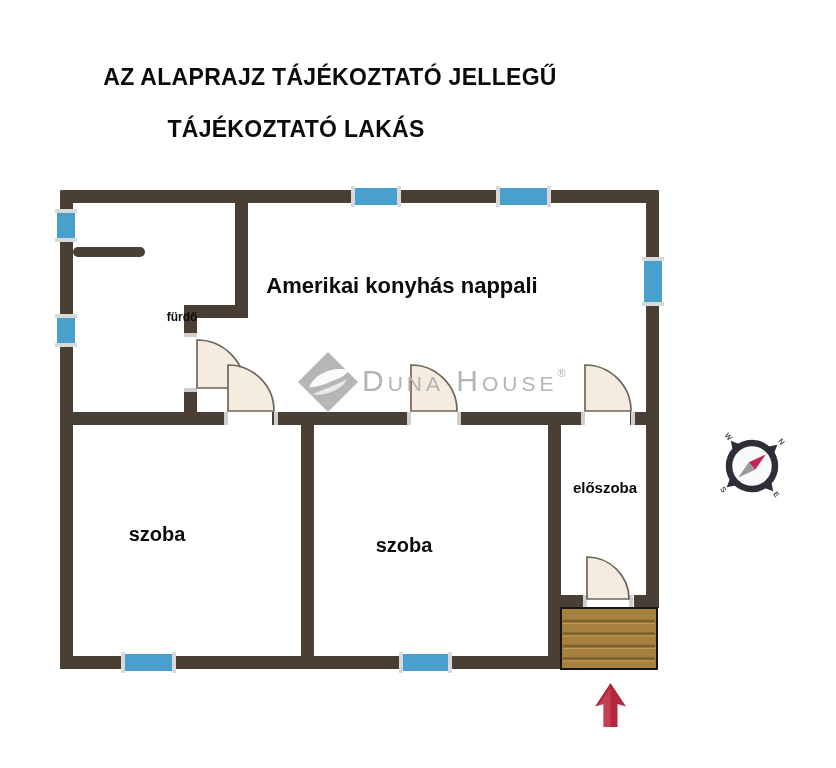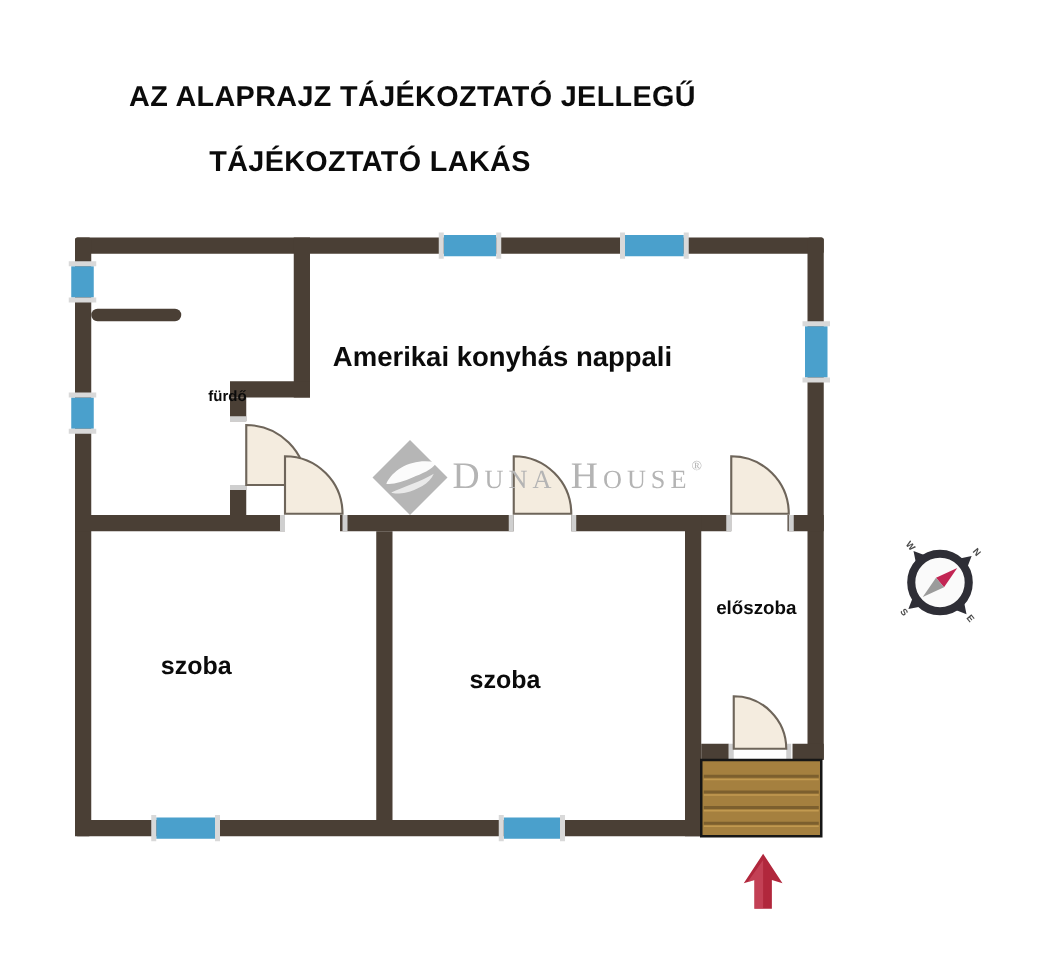--- a/index.html
+++ b/index.html
@@ -11,21 +11,21 @@
     position:absolute;transform:translateX(-50%);
     font-weight:bold;color:#0b0b0b;font-size:23px;letter-spacing:.3px;white-space:nowrap;
   }
   .room-label{
     position:absolute;transform:translate(-50%,-50%);
     font-weight:bold;color:#0b0b0b;white-space:nowrap;
   }
   #plan-svg{position:absolute;left:0;top:0;}
   .wordmark{
     position:absolute;left:362px;top:364px;
-    font-family:Liberation Serif, serif;
+    font-family:Liberation Sans, sans-serif;
     font-variant:small-caps;
     font-size:30px;color:#b4b4b4;letter-spacing:4px;white-space:nowrap;
     user-select:none;
   }
   .wordmark .reg{font-variant:normal;font-size:11px;vertical-align:14px;letter-spacing:0;}
 </style>
 </head>
 <body>
 
 <div id="canvas">

